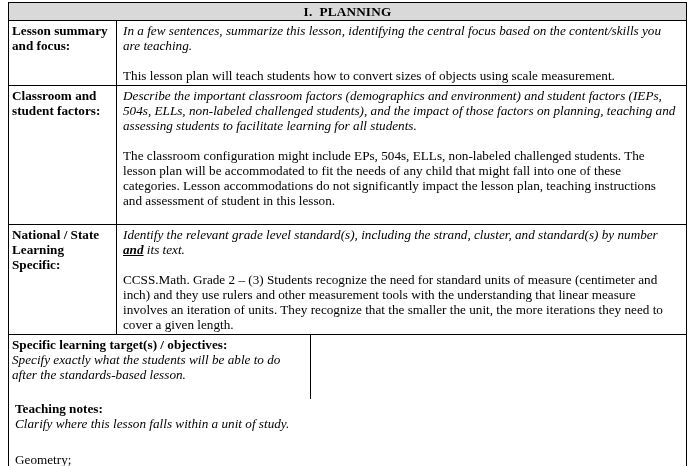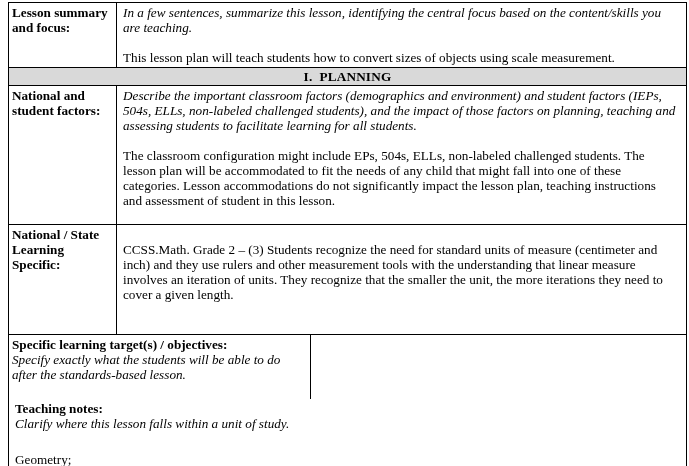--- a/index.html
+++ b/index.html
@@ -75,43 +75,44 @@
     padding-left: 38px;
   }
   li { padding-left: 3px; }
 </style>
 </head>
 <body>
 
 <div class="page">
   <div class="doc-table">
 
+    <div class="row header-row">
+      <span>I.  PLANNING</span>
+    </div>
+
     <div class="row row-summary">
       <div class="label-cell">Lesson summary and focus:</div>
       <div class="content-cell">
         <p class="prompt">In a few sentences, summarize this lesson, identifying the central focus based on the content/skills you are teaching.</p>
         <p class="answer">This lesson plan will teach students how to convert sizes of objects using scale measurement.</p>
       </div>
     </div>
 
-    <div class="row header-row">
-      <span>I.  PLANNING</span>
-    </div>
-
     <div class="row row-classroom">
-      <div class="label-cell">National and student factors:</div>
+      <div class="label-cell">Classroom and student factors:</div>
       <div class="content-cell">
         <p class="prompt">Describe the important classroom factors (demographics and environment) and student factors (IEPs, 504s, ELLs, non-labeled challenged students), and the impact of those factors on planning, teaching and assessing students to facilitate learning for all students.</p>
         <p class="answer">The classroom configuration might include EPs, 504s, ELLs, non-labeled challenged students. The lesson plan will be accommodated to fit the needs of any child that might fall into one of these categories. Lesson accommodations do not significantly impact the lesson plan, teaching instructions and assessment of student in this lesson.</p>
       </div>
     </div>
 
     <div class="row row-standards">
       <div class="label-cell">National / State Learning Specific:</div>
       <div class="content-cell">
+        <p class="prompt"><span>Identify the relevant grade level standard(s), including the strand, cluster, and standard(s) by number </span><span class="bu">and</span><span> its text.</span></p>
         <p class="answer">CCSS.Math. Grade 2 – (3) Students recognize the need for standard units of measure (centimeter and inch) and they use rulers and other measurement tools with the understanding that linear measure involves an iteration of units. They recognize that the smaller the unit, the more iterations they need to cover a given length.</p>
       </div>
     </div>
 
     <div class="row row-split">
       <div class="left-col">
         <p class="cell-heading">Specific learning target(s) / objectives:</p>
         <p class="prompt">Specify exactly what the students will be able to do after the standards-based lesson.</p>
         <div class="gap"></div>
       </div>

